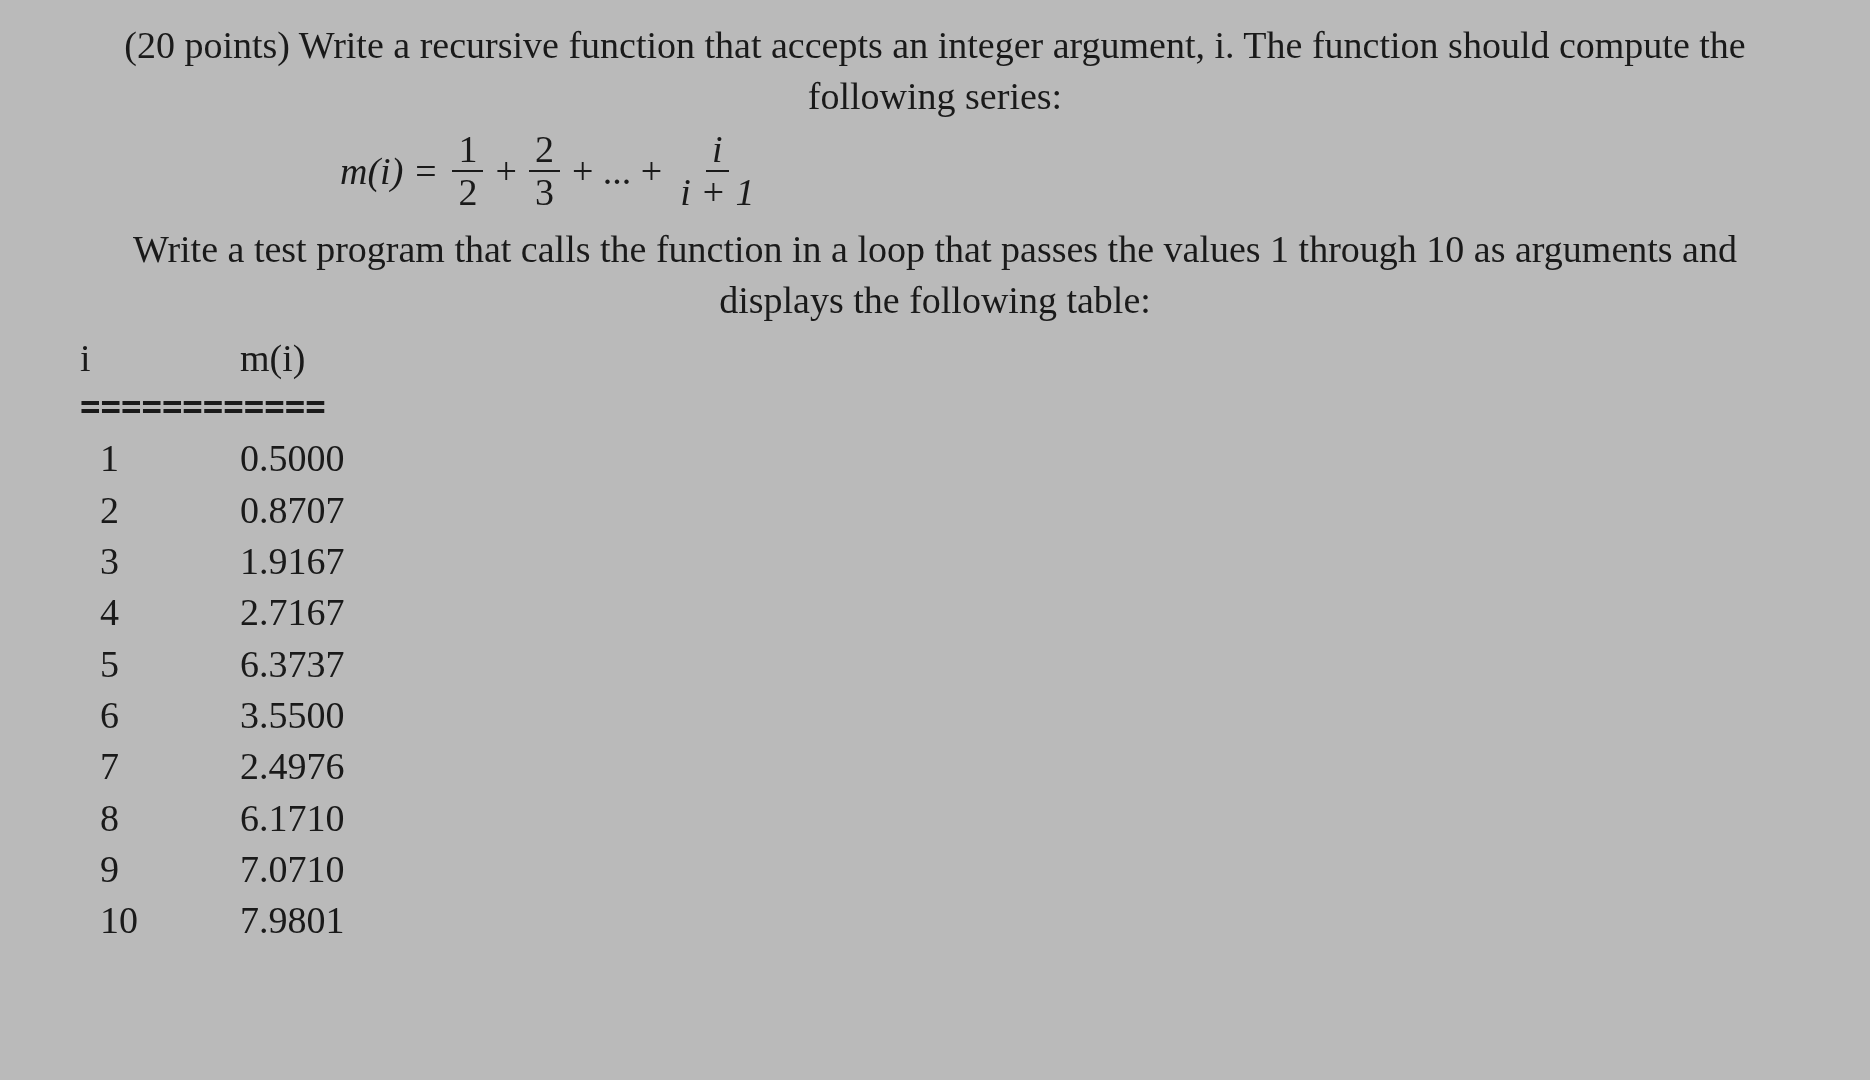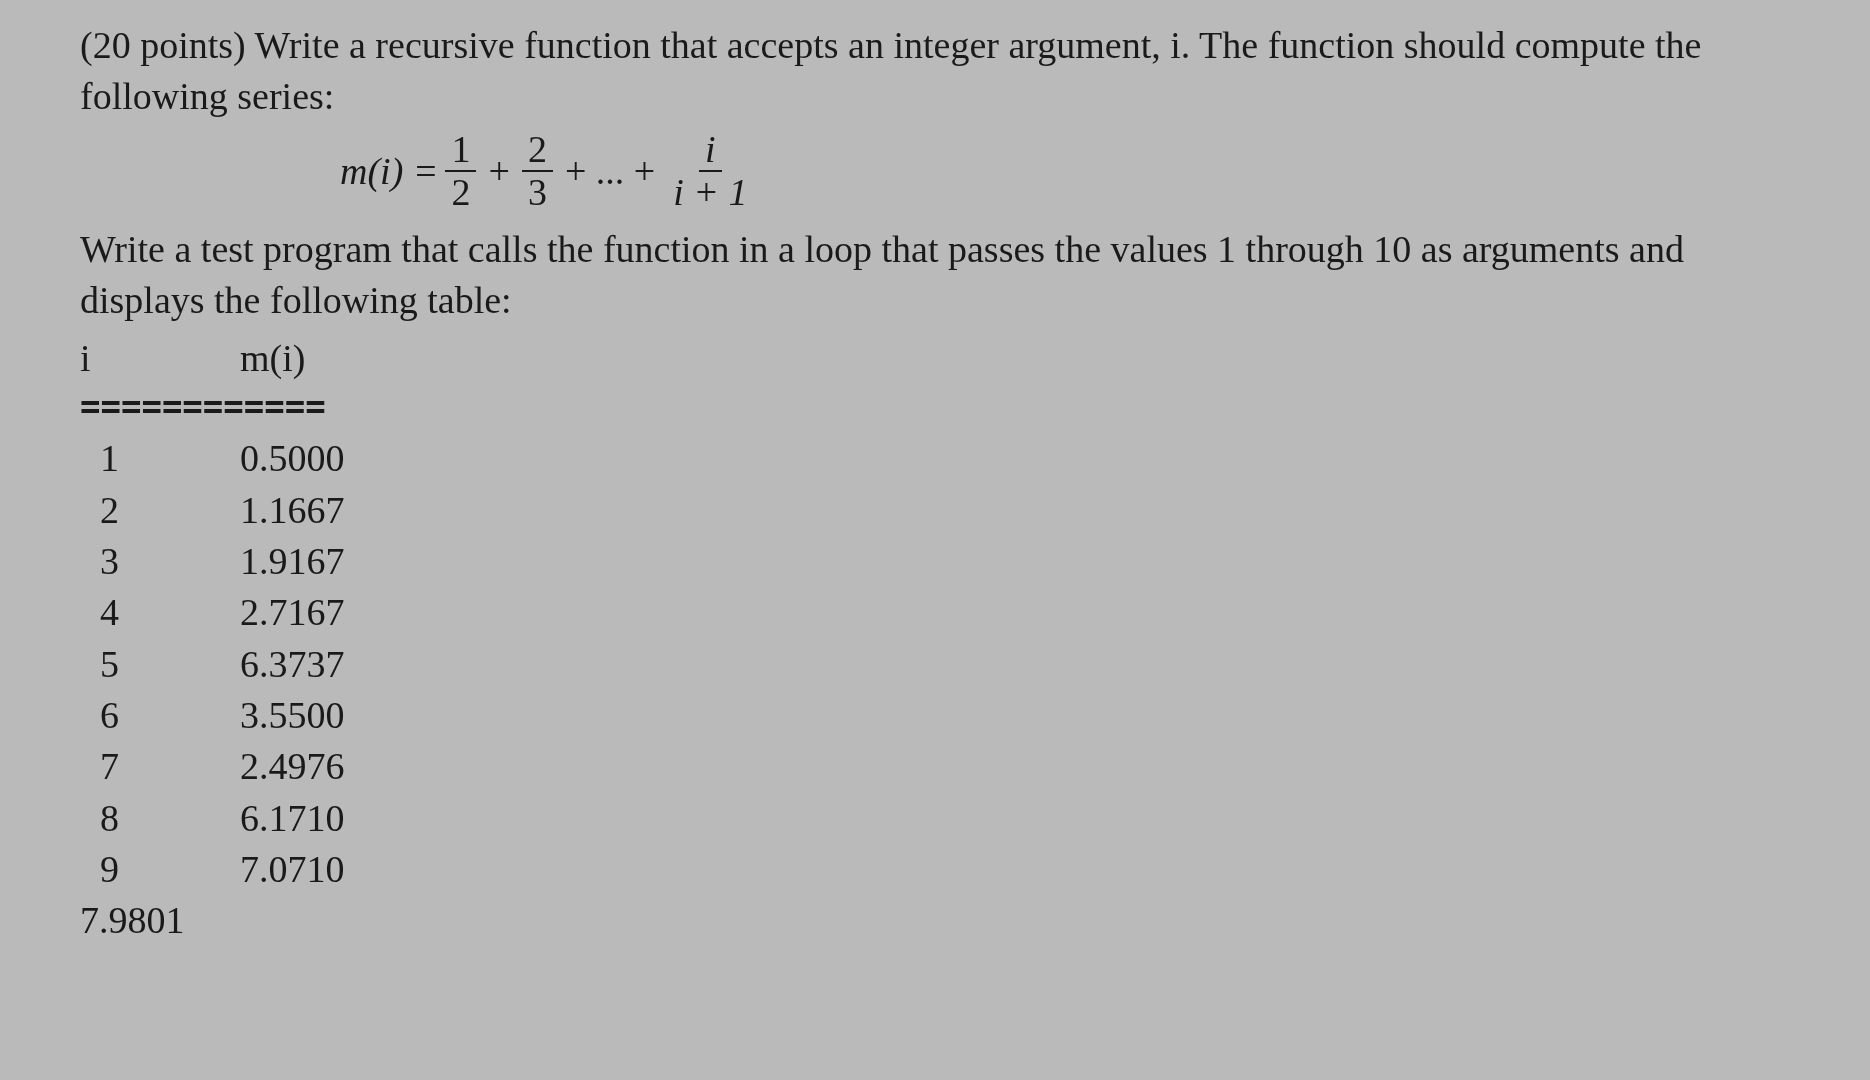--- a/index.html
+++ b/index.html
@@ -12,31 +12,32 @@
       font-family: "Times New Roman", Times, serif;
       font-size: 38px;
       color: #1a1a1a;
       padding: 20px 80px;
       line-height: 1.35;
       width: 1870px;
       height: 1080px;
     }
     .paragraph {
       margin-bottom: 4px;
+      text-align: center;
     }
     .formula {
       display: flex;
       align-items: center;
       justify-content: flex-start;
       padding-left: 260px;
       margin: 6px 0 10px 0;
       font-style: italic;
     }
     .formula .lhs {
-      margin-right: 1px;
+      margin-right: 8px;
     }
     .frac {
       display: inline-flex;
       flex-direction: column;
       align-items: center;
       vertical-align: middle;
       margin: 0 6px;
       font-style: normal;
     }
     .frac .num {
@@ -117,21 +118,21 @@
 
 <div class="divider">============</div>
 
 <div class="table-rows">
   <div class="row">
     <div class="cell-i">1</div>
     <div class="cell-m">0.5000</div>
   </div>
   <div class="row">
     <div class="cell-i">2</div>
-    <div class="cell-m">1.1667</div>
+    <div class="cell-m">0.8707</div>
   </div>
   <div class="row">
     <div class="cell-i">3</div>
     <div class="cell-m">1.9167</div>
   </div>
   <div class="row">
     <div class="cell-i">4</div>
     <div class="cell-m">2.7167</div>
   </div>
   <div class="row">
@@ -148,15 +149,16 @@
   </div>
   <div class="row">
     <div class="cell-i">8</div>
     <div class="cell-m">6.1710</div>
   </div>
   <div class="row">
     <div class="cell-i">9</div>
     <div class="cell-m">7.0710</div>
   </div>
   <div class="row">
+    <div class="cell-i">10</div>
     <div class="cell-m">7.9801</div>
   </div>
 </div>
 
 </body></html>

